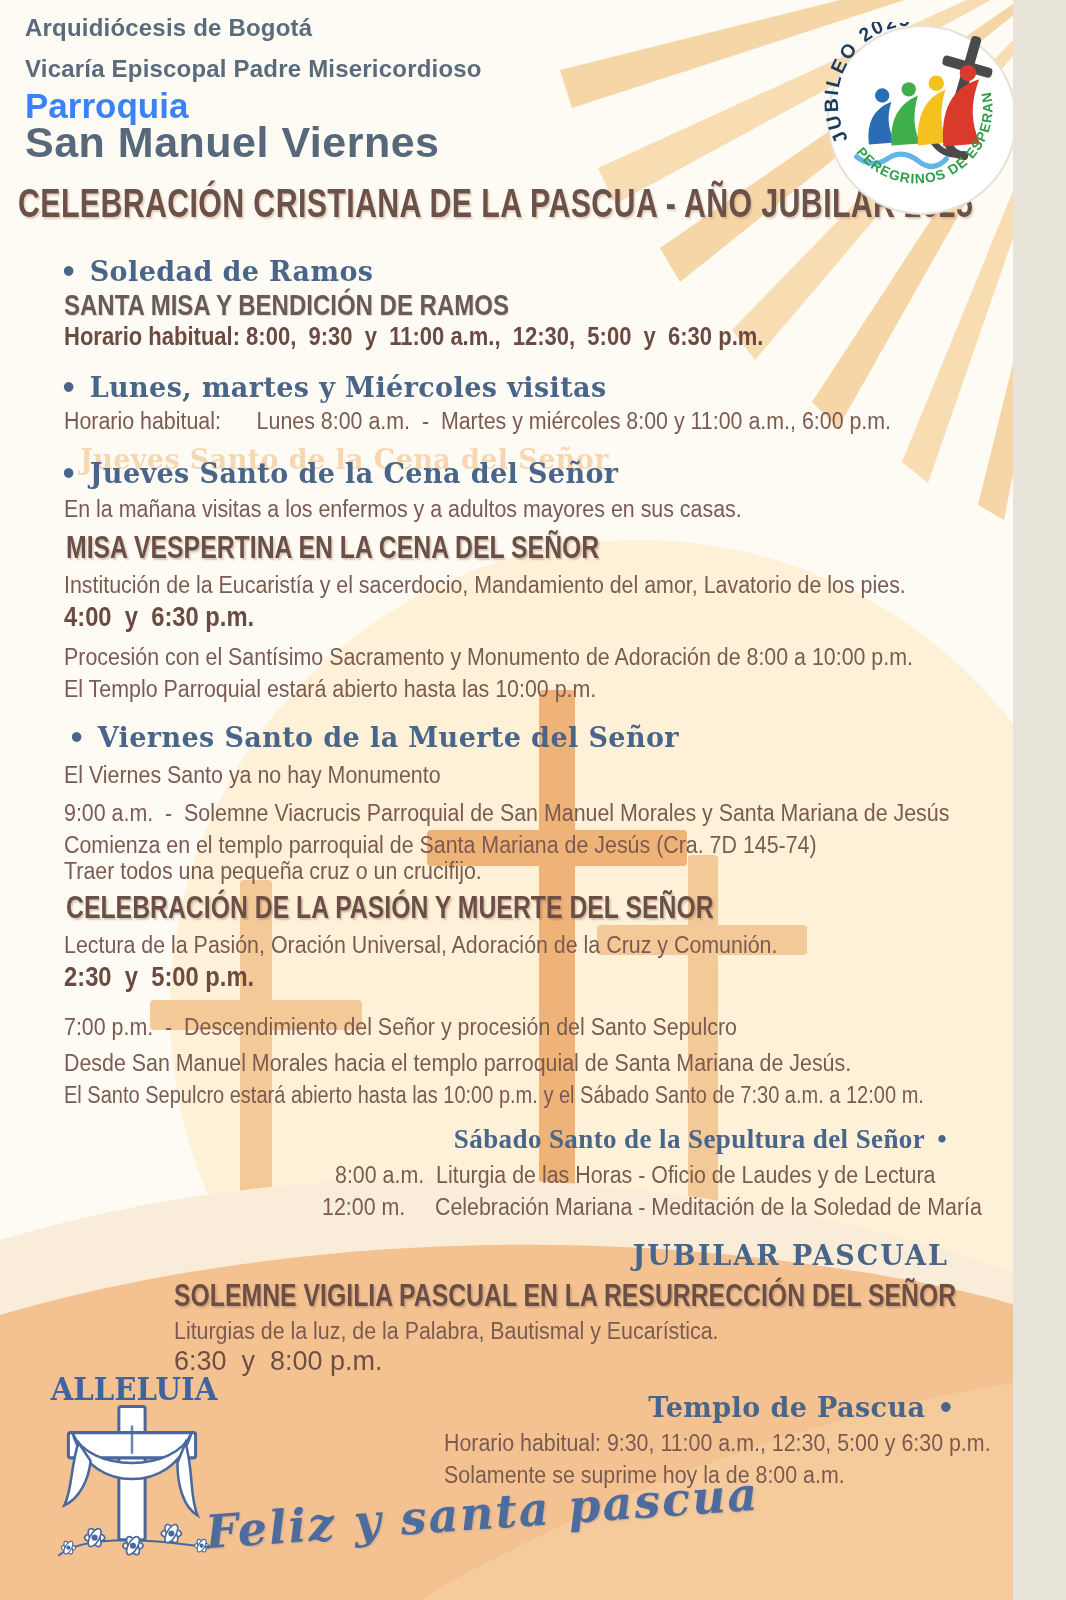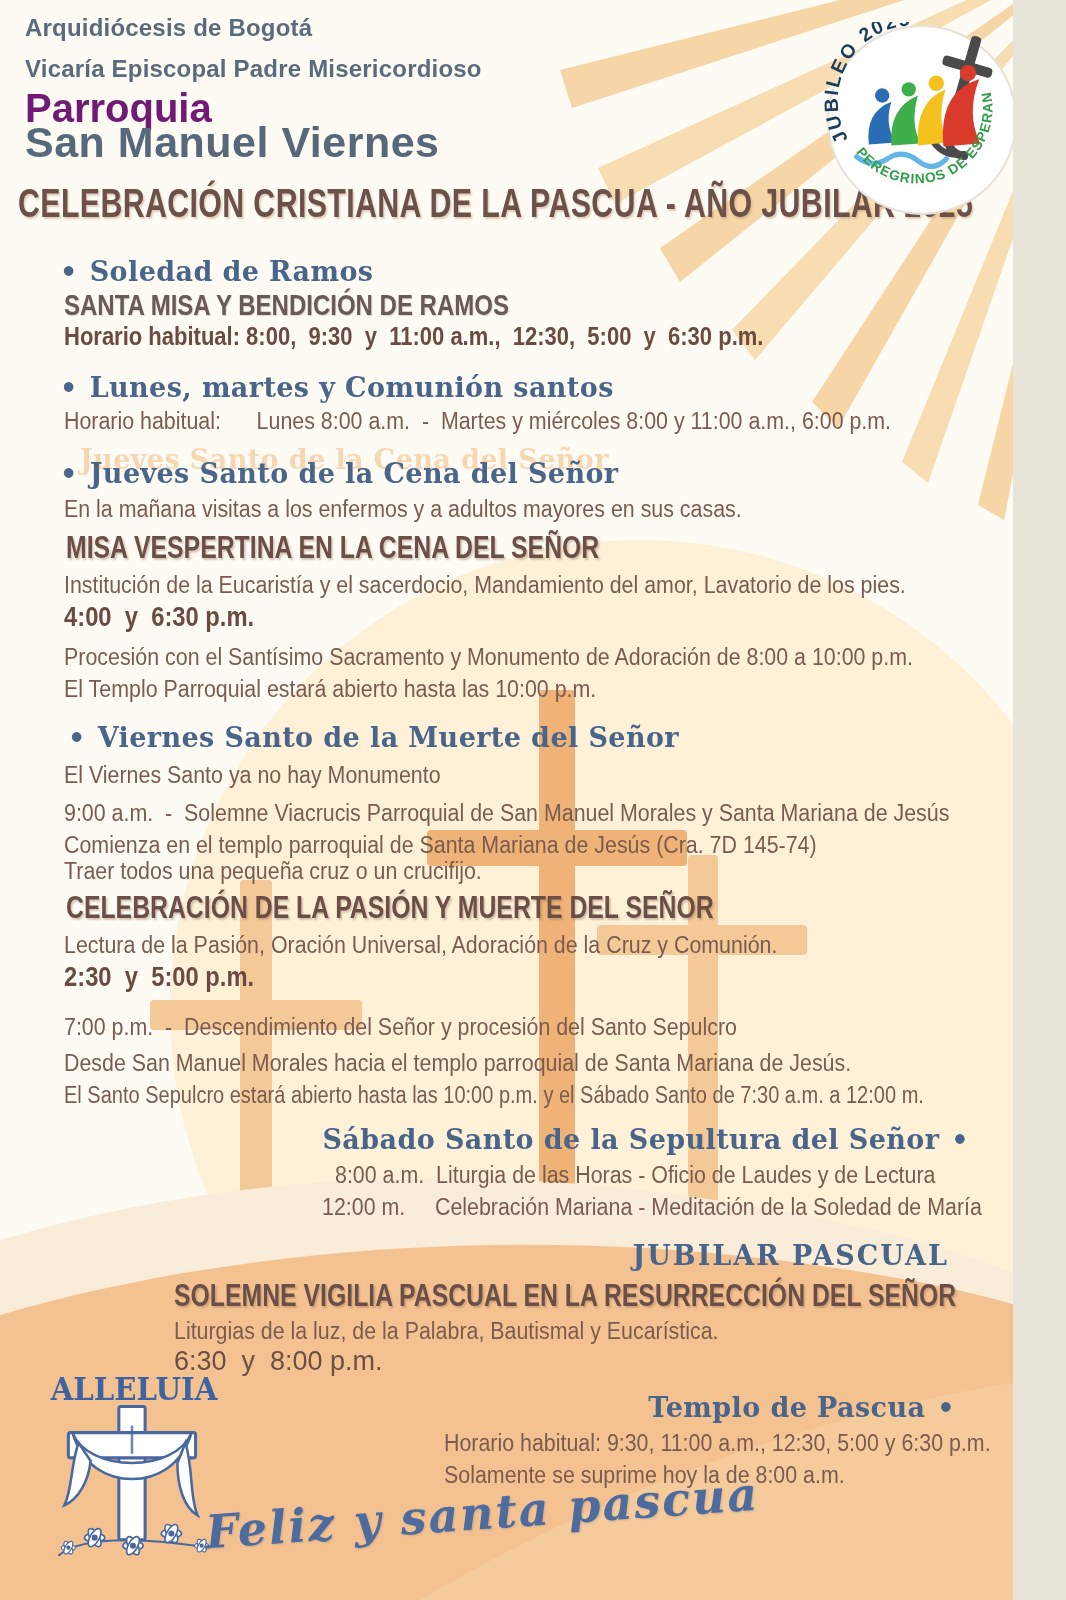--- a/index.html
+++ b/index.html
@@ -4,21 +4,21 @@
 <style>
   html,body{margin:0;padding:0;background:#e8e4da;}
   #poster{
     position:relative;width:1013px;height:1600px;overflow:hidden;
     background:#fdfbf3;font-family:"Liberation Sans",sans-serif;
   }
   .abs{position:absolute;}
   .t{white-space:pre;display:inline-block;}
   
   .org{font-size:24px;color:#5a6b7d;font-weight:600;letter-spacing:.2px;}
-  .parish-label{font-size:40px;color:#701a75;font-weight:600;}
+  .parish-label{font-size:35px;color:#3b82f6;font-weight:600;}
   .parish-name{font-size:43px;color:#57687b;font-weight:600;letter-spacing:.5px;}
   .main-title{
     font-size:41px;font-weight:700;color:#6b5149;letter-spacing:.5px;
     transform:scaleX(.74);transform-origin:0 50%;
     text-shadow:2px 2px 2px rgba(190,150,120,.45);
   }
   
   .h-slab{font-family:"DejaVu Serif",serif;font-weight:700;color:#49658a;font-size:27px;letter-spacing:.4px;}
   .h-slab .bullet{margin-right:12px;}
   .h-slab .bullet-after{margin-left:12px;}
@@ -136,21 +136,21 @@
     </text>
   </svg>
 
   <div class="abs h-slab" style="left:60px;top:256px;">
     <span class="bullet">•</span><span class="t">Soledad de Ramos</span>
   </div>
   <div class="abs cond sub-navy" style="left:64px;top:288px;">SANTA MISA Y BENDICIÓN DE RAMOS</div>
   <div class="abs cond sched-bold" style="left:64px;top:322px;">Horario habitual: 8:00,  9:30  y  11:00 a.m.,  12:30,  5:00  y  6:30 p.m.</div>
 
   <div class="abs h-slab" style="left:60px;top:372px;">
-    <span class="bullet">•</span><span class="t">Lunes, martes y Comunión santos</span>
+    <span class="bullet">•</span><span class="t">Lunes, martes y Miércoles visitas</span>
   </div>
   <div class="abs line t" style="left:64px;top:408px;">Horario habitual:      Lunes 8:00 a.m.  -  Martes y miércoles 8:00 y 11:00 a.m., 6:00 p.m.</div>
 
   <div class="abs h-ghost t" style="left:80px;top:444px;">Jueves Santo de la Cena del Señor</div>
   <div class="abs h-slab" style="left:60px;top:458px;">
     <span class="bullet">•</span><span class="t">Jueves Santo de la Cena del Señor</span>
   </div>
   <div class="abs line t" style="left:64px;top:496px;">En la mañana visitas a los enfermos y a adultos mayores en sus casas.</div>
   <div class="abs cond sub-brown" style="left:66px;top:530px;">MISA VESPERTINA EN LA CENA DEL SEÑOR</div>
   <div class="abs line t" style="left:64px;top:572px;">Institución de la Eucaristía y el sacerdocio, Mandamiento del amor, Lavatorio de los pies.</div>
@@ -165,21 +165,21 @@
   <div class="abs line t" style="left:64px;top:800px;">9:00 a.m.  -  Solemne Viacrucis Parroquial de San Manuel Morales y Santa Mariana de Jesús</div>
   <div class="abs line t" style="left:64px;top:832px;">Comienza en el templo parroquial de Santa Mariana de Jesús (Cra. 7D 145-74)</div>
   <div class="abs line t" style="left:64px;top:858px;">Traer todos una pequeña cruz o un crucifijo.</div>
   <div class="abs cond sub-brown" style="left:66px;top:890px;">CELEBRACIÓN DE LA PASIÓN Y MUERTE DEL SEÑOR</div>
   <div class="abs line t" style="left:64px;top:932px;">Lectura de la Pasión, Oración Universal, Adoración de la Cruz y Comunión.</div>
   <div class="abs cond sched-bold" style="left:64px;top:962px;font-size:27px;">2:30  y  5:00 p.m.</div>
   <div class="abs line t" style="left:64px;top:1014px;">7:00 p.m.  -  Descendimiento del Señor y procesión del Santo Sepulcro</div>
   <div class="abs line t" style="left:64px;top:1050px;">Desde San Manuel Morales hacia el templo parroquial de Santa Mariana de Jesús.</div>
   <div class="abs line tight t" style="left:64px;top:1082px;">El Santo Sepulcro estará abierto hasta las 10:00 p.m. y el Sábado Santo de 7:30 a.m. a 12:00 m.</div>
 
-  <div class="abs h-slab right" style="right:44px;top:1124px;">
+  <div class="abs h-slab right" style="right:66px;top:1124px;font-family:Liberation Serif, serif;">
     <span class="t">Sábado Santo de la Sepultura del Señor</span><span class="bullet-after">•</span>
   </div>
   <div class="abs line t" style="left:335px;top:1162px;">8:00 a.m.  Liturgia de las Horas - Oficio de Laudes y de Lectura</div>
   <div class="abs line t" style="left:322px;top:1194px;">12:00 m.     Celebración Mariana - Meditación de la Soledad de María</div>
 
   <div class="abs h-slab t" style="right:64px;top:1240px;letter-spacing:2px;">JUBILAR PASCUAL</div>
   <div class="abs cond sub-brown" style="left:174px;top:1278px;">SOLEMNE VIGILIA PASCUAL EN LA RESURRECCIÓN DEL SEÑOR</div>
   <div class="abs line t" style="left:174px;top:1318px;">Liturgias de la luz, de la Palabra, Bautismal y Eucarística.</div>
   <div class="abs times-lg t" style="left:174px;top:1346px;">6:30  y  8:00 p.m.</div>
 

